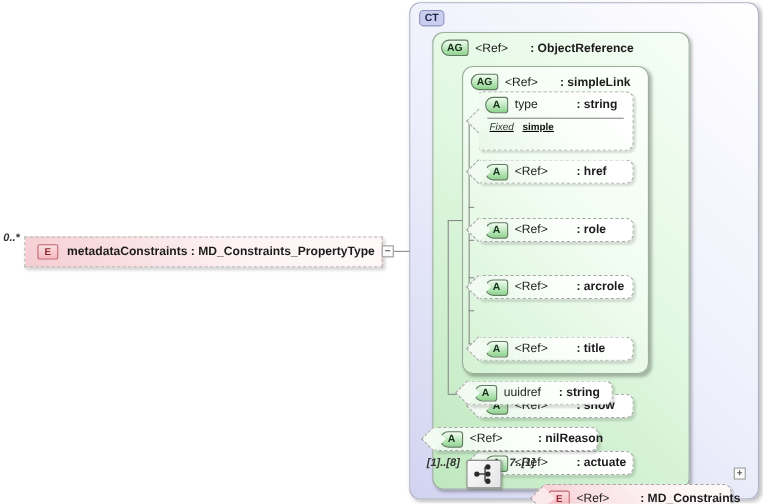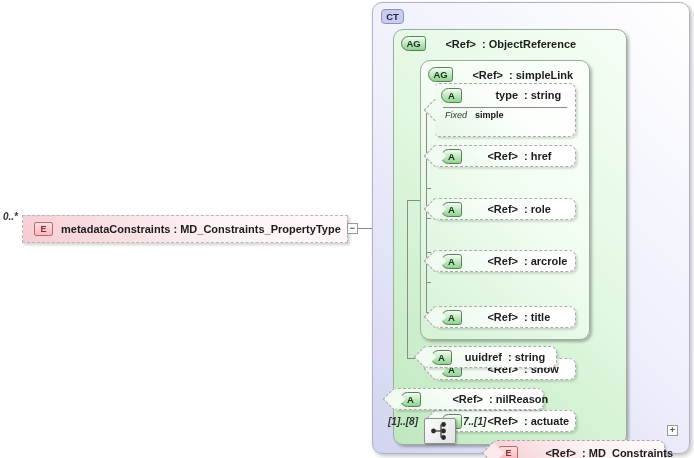--- a/index.html
+++ b/index.html
@@ -40,37 +40,37 @@
   .ct-header{position:absolute;left:8px;top:6px;display:flex;align-items:center;gap:7px;}
   .ct-title{font-size:11px;font-weight:bold;color:#14142e;white-space:nowrap;}
 
   .ag-box{position:absolute;box-sizing:border-box;border:1px solid var(--group_border);border-radius:10px;
           box-shadow:2px 2px 3px rgba(0,0,0,0.28);}
   .ag-outer{left:20px;top:26px;width:234px;height:416px;
             background:linear-gradient(45deg,var(--group_fill_dark),#e2f8e2 55%,var(--group_fill_light));}
   .ag-inner{left:26px;top:30px;width:170px;height:280px;
             background:linear-gradient(45deg,#d4f2d4,#f2fdf2 55%,#fbfffb);}
   .hdr-row{position:absolute;left:7px;top:6px;display:flex;align-items:center;gap:6px;}
-  .nm{font-size:11px;font-weight:bold;color:var(--text);white-space:nowrap;text-align:right;}
+  .nm{font-size:11px;font-weight:normal;color:var(--text);white-space:nowrap;}
   .nm.w44{min-width:44px;} .nm.w50{min-width:50px;} .nm.w52{min-width:52px;}
   .tp{font-size:11px;font-weight:bold;color:var(--text);white-space:nowrap;text-align:center;}
 
   
   .attr-box{position:absolute;box-sizing:border-box;height:24px;
             border:1px dashed var(--attr_border);border-left:none;border-radius:4px 7px 7px 4px;
             background:linear-gradient(45deg,#e7f7e7,#fcfffc 55%,#ffffff);
             box-shadow:2px 2px 2px rgba(0,0,0,0.13);}
   .attr-box::before{content:"";position:absolute;left:-8px;top:50%;width:15px;height:15px;
             transform:translateY(-50%) rotate(45deg);background:#f2fbf2;
             border-left:1px dashed var(--attr_border);border-bottom:1px dashed var(--attr_border);}
   .attr-row{position:relative;display:flex;align-items:center;gap:6px;height:22px;padding-left:6px;}
   .attr-box.pink{background:linear-gradient(45deg,var(--element_fill_dark),#fdf0f2 55%,#fffafa);}
   .attr-box.pink::before{background:#fbe9ec;}
   .facet-sep{position:relative;margin:1px 8px 2px 8px;border-top:1px solid #8c8c8c;height:0;}
-  .facet{position:relative;display:flex;gap:4px;padding-left:10px;line-height:11px;}
+  .facet{position:relative;display:flex;gap:4px;padding-left:10px;line-height:11px;text-decoration:underline;}
   .facet .fl{font-style:italic;font-size:9px;color:#333;min-width:26px;}
   .facet .fv{font-size:9px;font-weight:bold;color:#111;}
 
   .seq-icon{position:absolute;left:51px;top:415px;width:32px;height:26px;box-sizing:border-box;
             border:1px solid #8f8f8f;border-radius:2px;
             background:linear-gradient(135deg,#fdfdfd,#e2e2e6);
             box-shadow:1px 1px 2px rgba(0,0,0,0.25);
             display:flex;align-items:center;justify-content:center;}
 </style>
 </head>

